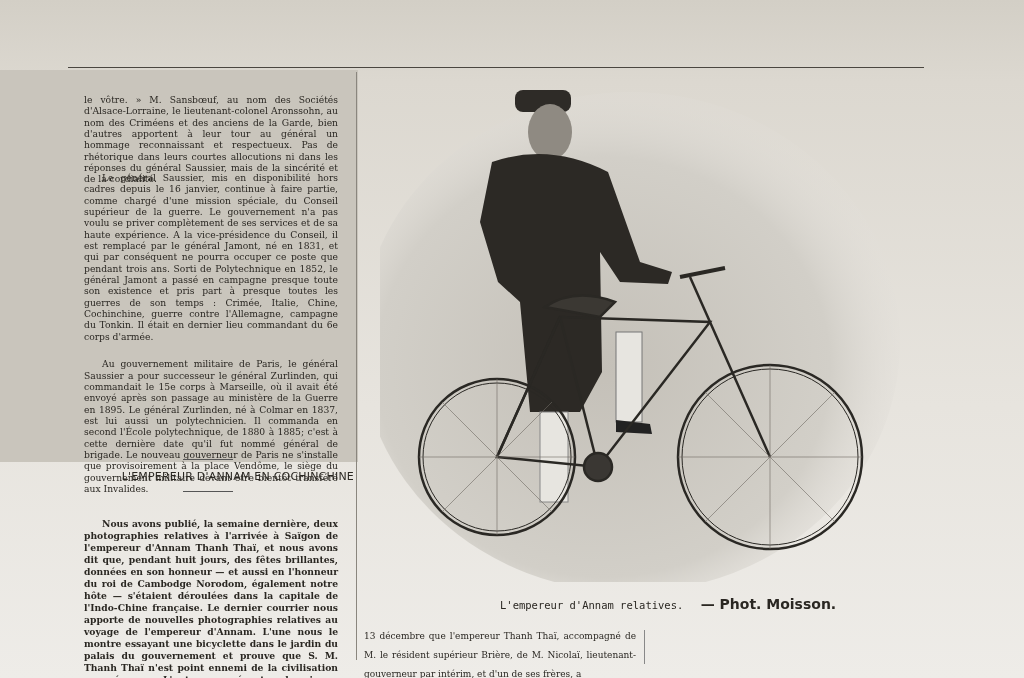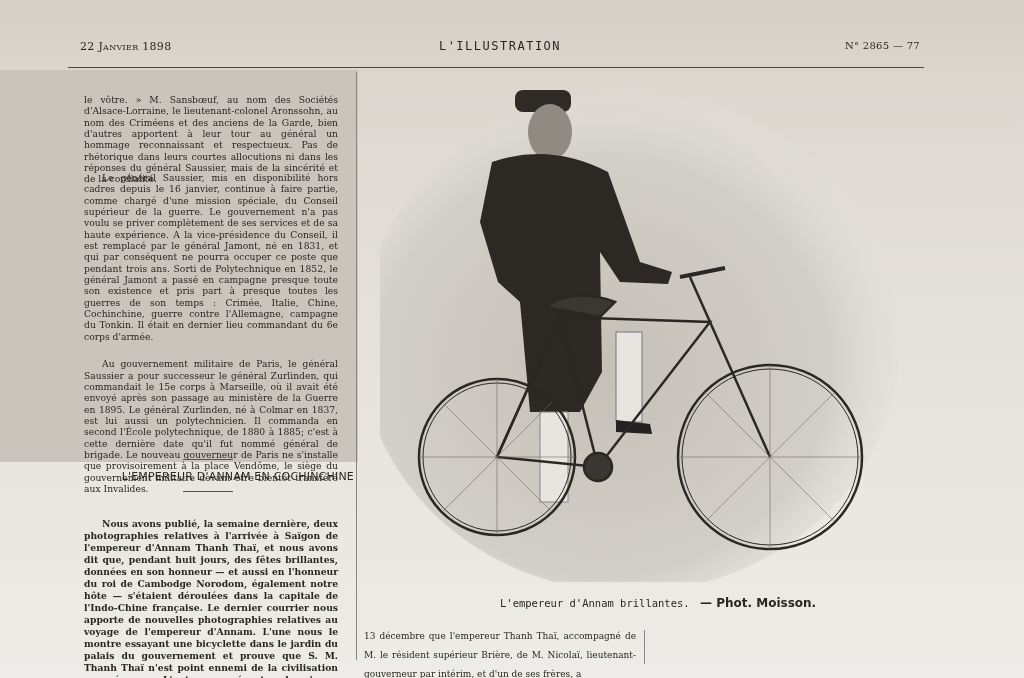--- a/index.html
+++ b/index.html
@@ -15,36 +15,31 @@
   .leftcol p{margin:16px;text-indent:0;}
   .leftcol p.ind{text-indent:18px;}
   .c1{top:78px;}
   .c2{top:156px;}
   .colrule{position:absolute;left:356px;top:72px;width:1px;height:588px;background:#8a867e;}
   .sep{position:absolute;left:183px;width:50px;height:1px;background:#555;}
   .section-title{position:absolute;top:470px;left:68px;width:286px;text-align:right;font-family:"DejaVu Sans",sans-serif;font-size:11px;letter-spacing:.2px;}
   .c3{top:502px;font-weight:bold;line-height:12px;}
   .figure{position:absolute;left:380px;top:72px;width:540px;height:510px;}
   .caption{position:absolute;top:596px;left:500px;font-family:"DejaVu Sans Mono",monospace;font-size:10.5px;}
-  .caption .credit{font-family:"DejaVu Sans",sans-serif;font-weight:bold;font-size:12px;margin-left:4px;}
+  .caption .credit{font-family:"DejaVu Sans",sans-serif;font-weight:bold;font-size:14px;margin-left:11px;}
   .bottomcol{position:absolute;top:627px;font-size:9px;line-height:19px;text-align:justify;}
   .b1{left:364px;width:272px;}
   .b2{left:652px;width:276px;}
   .bsplit{position:absolute;left:644px;top:630px;width:1px;height:34px;background:#888;}
 </style>
 </head>
 <body>
 
 <div class="page">
 
-  <div class="runhead">
-    <span class="date">22 Janvier 1898</span>
-    <span class="title">L'ILLUSTRATION</span>
-    <span class="num">N° 2865 — 77</span>
-  </div>
   <div class="rule"></div>
 
   <div class="leftcol-top"></div>
 
   <div class="leftcol c1">
     <p>le vôtre. » M. Sansbœuf, au nom des Sociétés d'Alsace-Lorraine, le lieutenant-colonel Aronssohn, au nom des Criméens et des anciens de la Garde, bien d'autres apportent à leur tour au général un hommage reconnaissant et respectueux. Pas de rhétorique dans leurs courtes allocutions ni dans les réponses du général Saussier, mais de la sincérité et de la cordialité.</p>
   </div>
   <div class="leftcol c2">
     <p class="ind">Le général Saussier, mis en disponibilité hors cadres depuis le 16 janvier, continue à faire partie, comme chargé d'une mission spéciale, du Conseil supérieur de la guerre. Le gouvernement n'a pas voulu se priver complètement de ses services et de sa haute expérience. A la vice-présidence du Conseil, il est remplacé par le général Jamont, né en 1831, et qui par conséquent ne pourra occuper ce poste que pendant trois ans. Sorti de Polytechnique en 1852, le général Jamont a passé en campagne presque toute son existence et pris part à presque toutes les guerres de son temps : Crimée, Italie, Chine, Cochinchine, guerre contre l'Allemagne, campagne du Tonkin. Il était en dernier lieu commandant du 6e corps d'armée.</p>
     <p class="ind">Au gouvernement militaire de Paris, le général Saussier a pour successeur le général Zurlinden, qui commandait le 15e corps à Marseille, où il avait été envoyé après son passage au ministère de la Guerre en 1895. Le général Zurlinden, né à Colmar en 1837, est lui aussi un polytechnicien. Il commanda en second l'École polytechnique, de 1880 à 1885; c'est à cette dernière date qu'il fut nommé général de brigade. Le nouveau gouverneur de Paris ne s'installe que provisoirement à la place Vendôme, le siège du gouvernement militaire devant être bientôt transféré aux Invalides.</p>
@@ -106,21 +101,21 @@
       <line x1="390" y1="385" x2="390" y2="477"></line>
         <line x1="390" y1="385" x2="298" y2="385"></line>
       <line x1="390" y1="385" x2="455" y2="320"></line>
         <line x1="390" y1="385" x2="325" y2="450"></line>
       <line x1="390" y1="385" x2="455" y2="450"></line>
         <line x1="390" y1="385" x2="325" y2="320"></line>
     </g>
   </svg>
 
   <div class="caption">
-    <span>L'empereur d'Annam brillantes.</span>
+    <span>L'empereur d'Annam relatives.</span>
     <span class="credit">— Phot. Moisson.</span>
   </div>
 
   <div class="bottomcol b1">
     <span>13 décembre que l'empereur Thanh Thaï, accompagné de M. le résident supérieur Brière, de M. Nicolaï, lieutenant-gouverneur par intérim, et d'un de ses frères, a</span>
   </div>
   <div class="bsplit"></div>
 
 </div>
 

